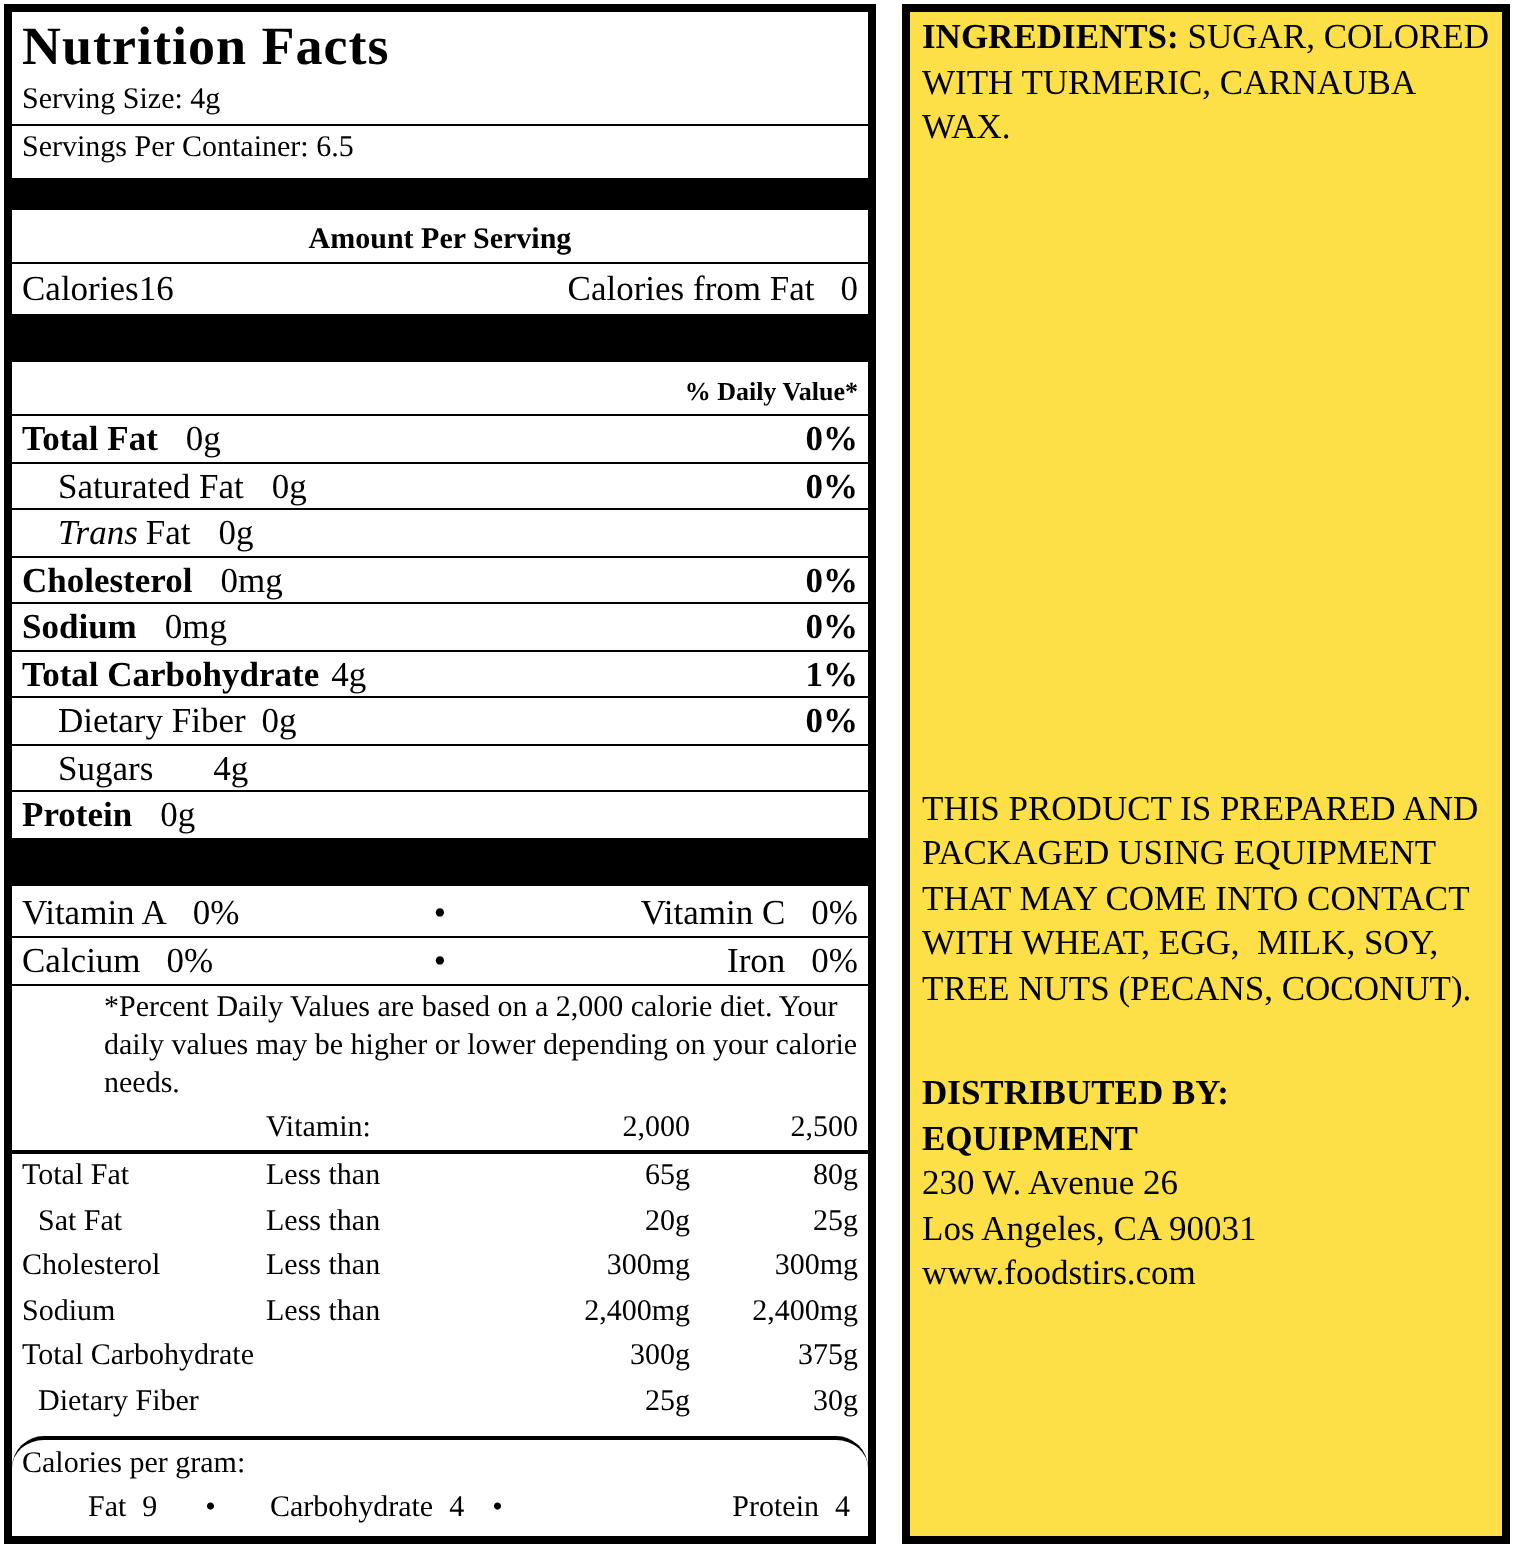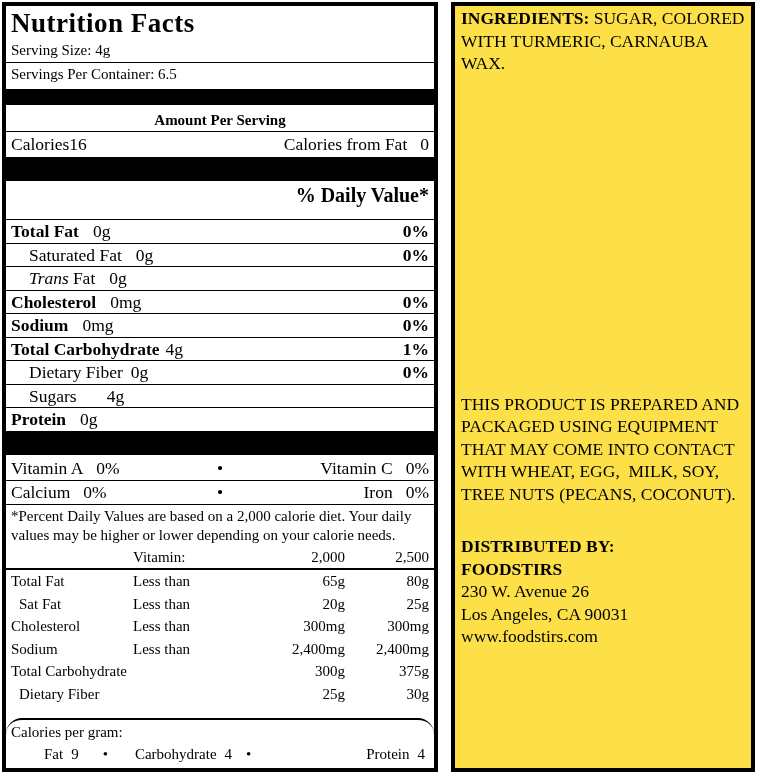--- a/index.html
+++ b/index.html
@@ -56,23 +56,23 @@
     justify-content: space-between;
     font-size: 17.5px;
     line-height: 24px;
     padding: 0 5px;
   }
   .gap-lg { }
   .gap-md { margin-left: 13px; }
   .dvh {
     text-align: right;
     font-weight: bold;
-    font-size: 20px;
+    font-size: 13px;
     line-height: 23px;
-    padding: 1px 5px 12px 5px;
+    padding: 1px 5px 0 5px;
     border-bottom: 1.5px solid #000;
     margin-top: 2px;
   }
   .nrow {
     display: flex;
     justify-content: space-between;
     font-size: 17.5px;
     line-height: 22.5px;
     padding: 0 5px;
     border-bottom: 1.5px solid #000;
@@ -89,20 +89,21 @@
     line-height: 23px;
     padding: 0 5px;
     border-bottom: 1.5px solid #000;
   }
   .vbul { text-align: center; }
   .vright { text-align: right; }
   .footnote {
     font-size: 15px;
     line-height: 19px;
     padding: 2px 5px 1px 5px;
+    margin-left: 41px;
   }
   .dv-table { font-size: 15px; }
   .trow {
     display: grid;
     grid-template-columns: 122px 90px 1fr 84px;
     line-height: 22.5px;
     padding: 0 5px;
   }
   .trow.header { border-bottom: 2px solid #000; }
   .tc1.ind { padding-left: 8px; }
@@ -292,21 +293,21 @@
   </div>
 
   <div class="info-panel">
 
     <div class="ingredients"><b>INGREDIENTS:</b><span> SUGAR, COLORED WITH TURMERIC, CARNAUBA WAX.</span></div>
 
     <div class="allergen">THIS PRODUCT IS PREPARED AND PACKAGED USING EQUIPMENT THAT MAY COME INTO CONTACT WITH WHEAT, EGG,  MILK, SOY, TREE NUTS (PECANS, COCONUT).</div>
 
     <div class="distributed">
       <div><b>DISTRIBUTED BY:</b></div>
-      <div><b>FOODSTIRS</b></div>
+      <div><b>EQUIPMENT</b></div>
       <div>230 W. Avenue 26</div>
       <div>Los Angeles, CA 90031</div>
       <div>www.foodstirs.com</div>
     </div>
 
   </div>
 
 </div>
 
 </body></html>

